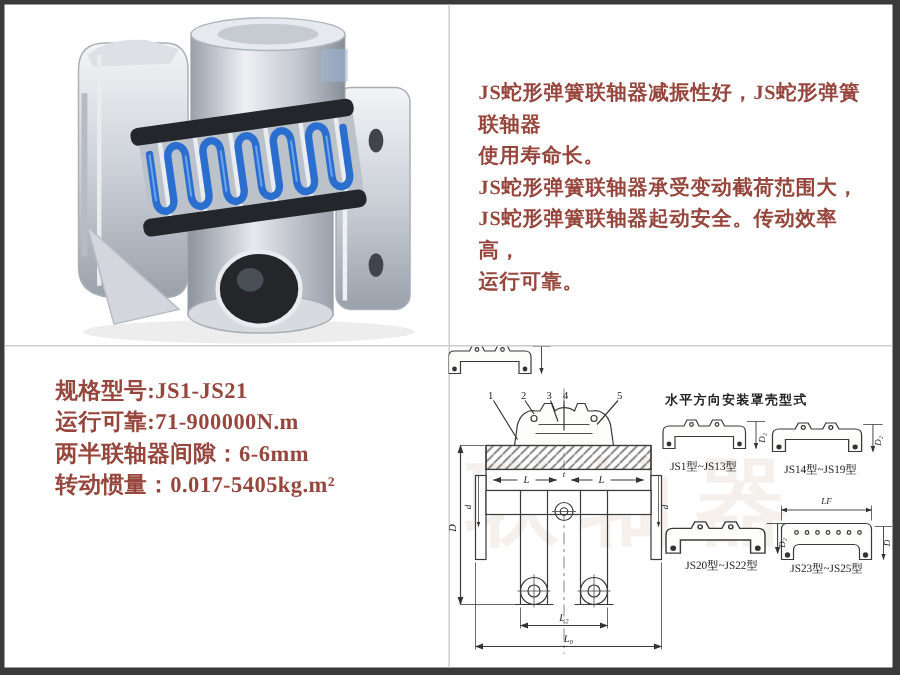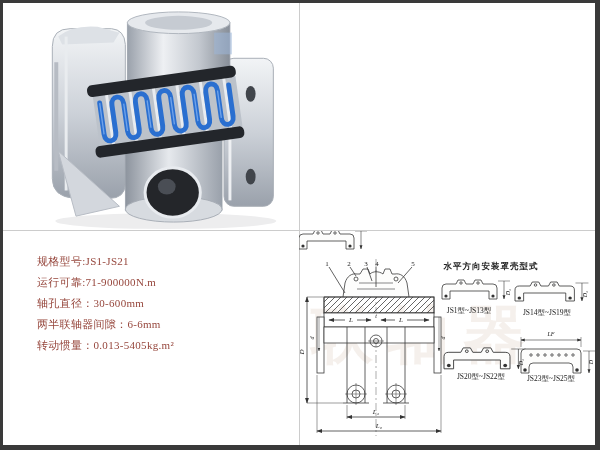--- a/index.html
+++ b/index.html
@@ -17,21 +17,21 @@
   .divider-v{position:absolute;left:296px;top:0;width:1px;height:442px;background:#cccccc;}
   .divider-h{position:absolute;left:0;top:227px;width:592px;height:1px;background:#cccccc;}
 
   .intro{
     position:absolute;left:316px;top:48px;width:266px;
     color:#96463c;font-weight:bold;font-size:13.5px;line-height:21px;
     letter-spacing:0.5px;
   }
   .specs{
     position:absolute;left:34px;top:248px;width:260px;
-    color:#96463c;font-weight:normal;font-size:11px;line-height:21px;
+    color:#96463c;font-weight:bold;font-size:15px;line-height:21px;
     letter-spacing:0.3px;
   }
   .watermark{
     position:absolute;left:308px;top:290px;width:290px;
     font-size:62px;font-weight:bold;letter-spacing:14px;
     color:rgba(236,228,220,0.55);
     pointer-events:none;white-space:nowrap;
   }
   svg text{font-family:"Liberation Serif","DejaVu Serif",serif;}
 </style>
@@ -98,27 +98,33 @@
     <g transform="translate(100,86) rotate(-8 66 25)">
       <rect x="-6" y="-2" width="146" height="52" fill="#bcc2ca"></rect>
       <path d="M8,-2 V50 M32,-2 V50 M56,-2 V50 M80,-2 V50 M104,-2 V50 M128,-2 V50" stroke="#e9ecf0" stroke-width="3"></path>
       <rect x="-11" y="-13" width="152" height="12" rx="5" fill="#23262b"></rect>
       <rect x="-11" y="49" width="152" height="12" rx="5" fill="#23262b"></rect>
       <path d="M0,6 L0,38 C0,48 12,48 12,38 L12,10 C12,0 24,0 24,10 L24,38 C24,48 36,48 36,38 L36,10 C36,0 48,0 48,10 L48,38 C48,48 60,48 60,38 L60,10 C60,0 72,0 72,10 L72,38 C72,48 84,48 84,38 L84,10 C84,0 96,0 96,10 L96,38 C96,48 108,48 108,38 L108,10 C108,0 120,0 120,10 L120,38 C120,48 132,48 132,38 L132,6" fill="none" stroke="#2a6fd0" stroke-width="5" stroke-linecap="round"></path>
       <path d="M0,6 L0,38 M24,38 L24,10 M48,38 L48,10 M72,38 L72,10 M96,38 L96,10 M120,38 L120,10" stroke="#6ea2ea" stroke-width="1.4"></path>
     </g>
   </svg>
 
+  <div class="intro">
+    <div>JS蛇形弹簧联轴器减振性好，JS蛇形弹簧联轴器</div>
+    <div>使用寿命长。</div>
+    <div>JS蛇形弹簧联轴器承受变动截荷范围大，</div>
+    <div>JS蛇形弹簧联轴器起动安全。传动效率高，</div>
+    <div>运行可靠。</div>
+  </div>
 
   <div class="specs">
     <div>规格型号:JS1-JS21</div>
     <div>运行可靠:71-900000N.m</div>
-    <div>轴孔直径：30-600mm</div>
     <div>两半联轴器间隙：6-6mm</div>
-    <div>转动惯量：0.013-5405kg.m²</div>
+    <div>转动惯量：0.017-5405kg.m²</div>
   </div>
 
   <div class="watermark">联轴器</div>
 
   <svg style="position:absolute;left:296px;top:228px;" width="296" height="214" viewBox="0 0 296 214">
     <defs>
       <pattern id="hatch" width="6" height="6" patternUnits="userSpaceOnUse">
         <path d="M0,6 L6,0" stroke="#555" stroke-width="0.9"></path>
       </pattern>
       <marker id="arr" viewBox="0 0 10 10" refX="9" refY="5" markerWidth="7" markerHeight="7" orient="auto-start-reverse">

